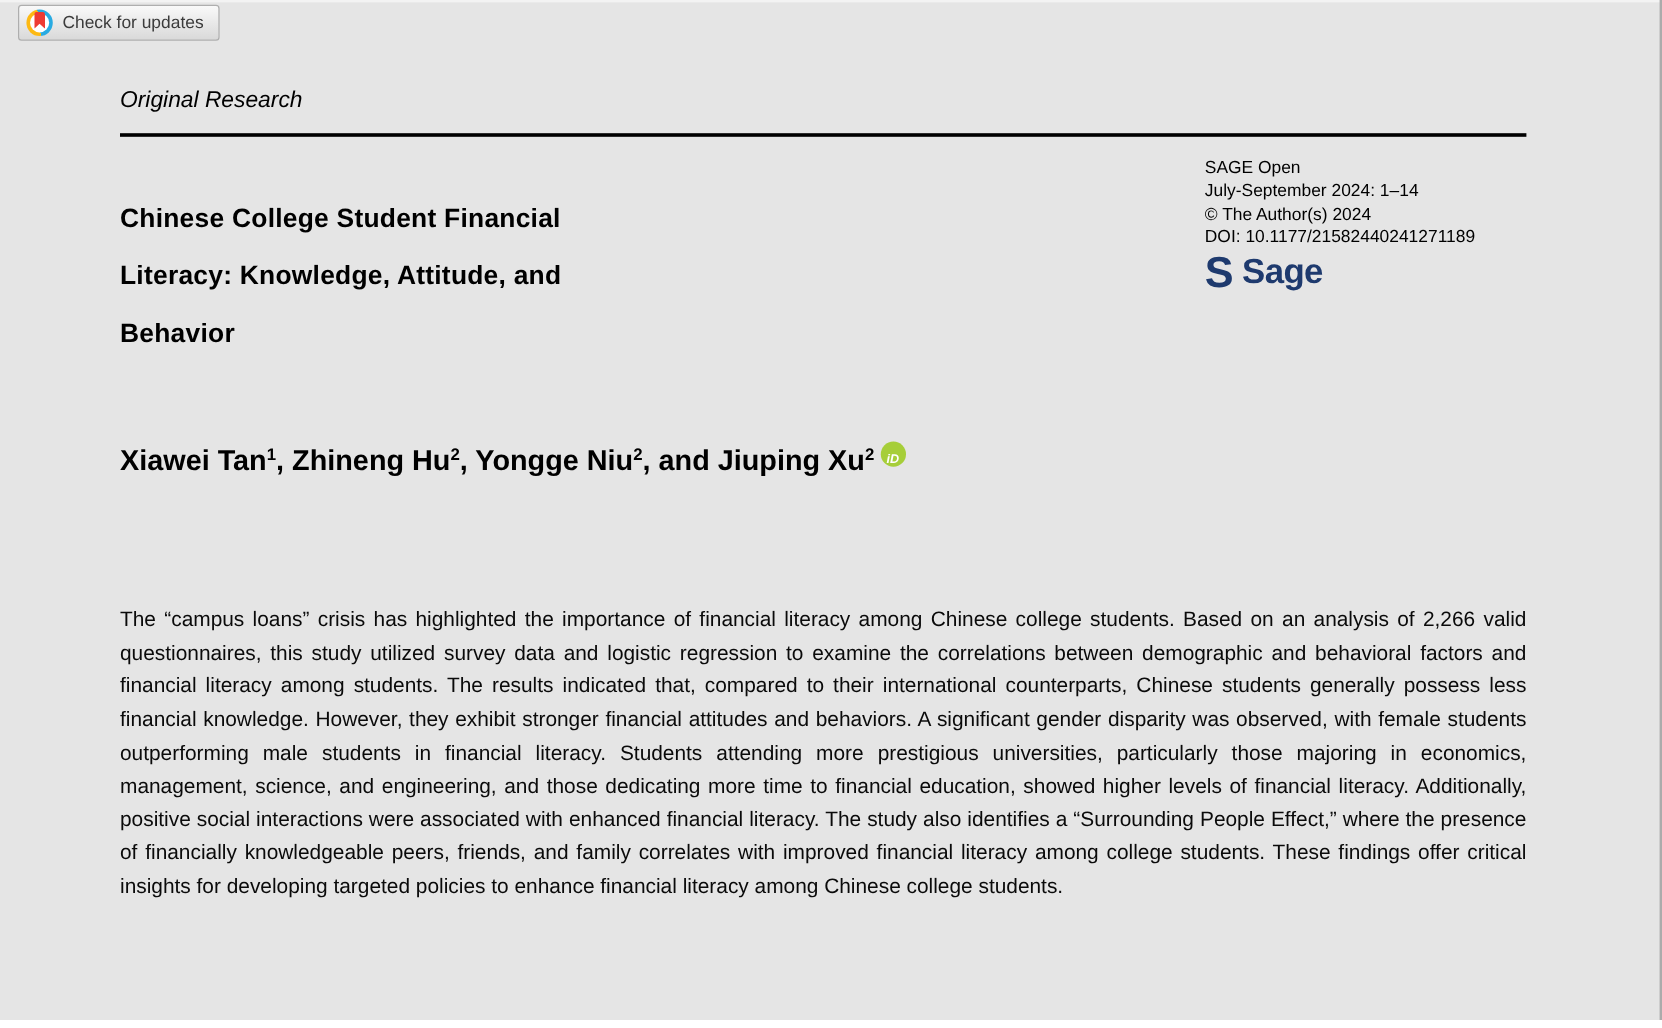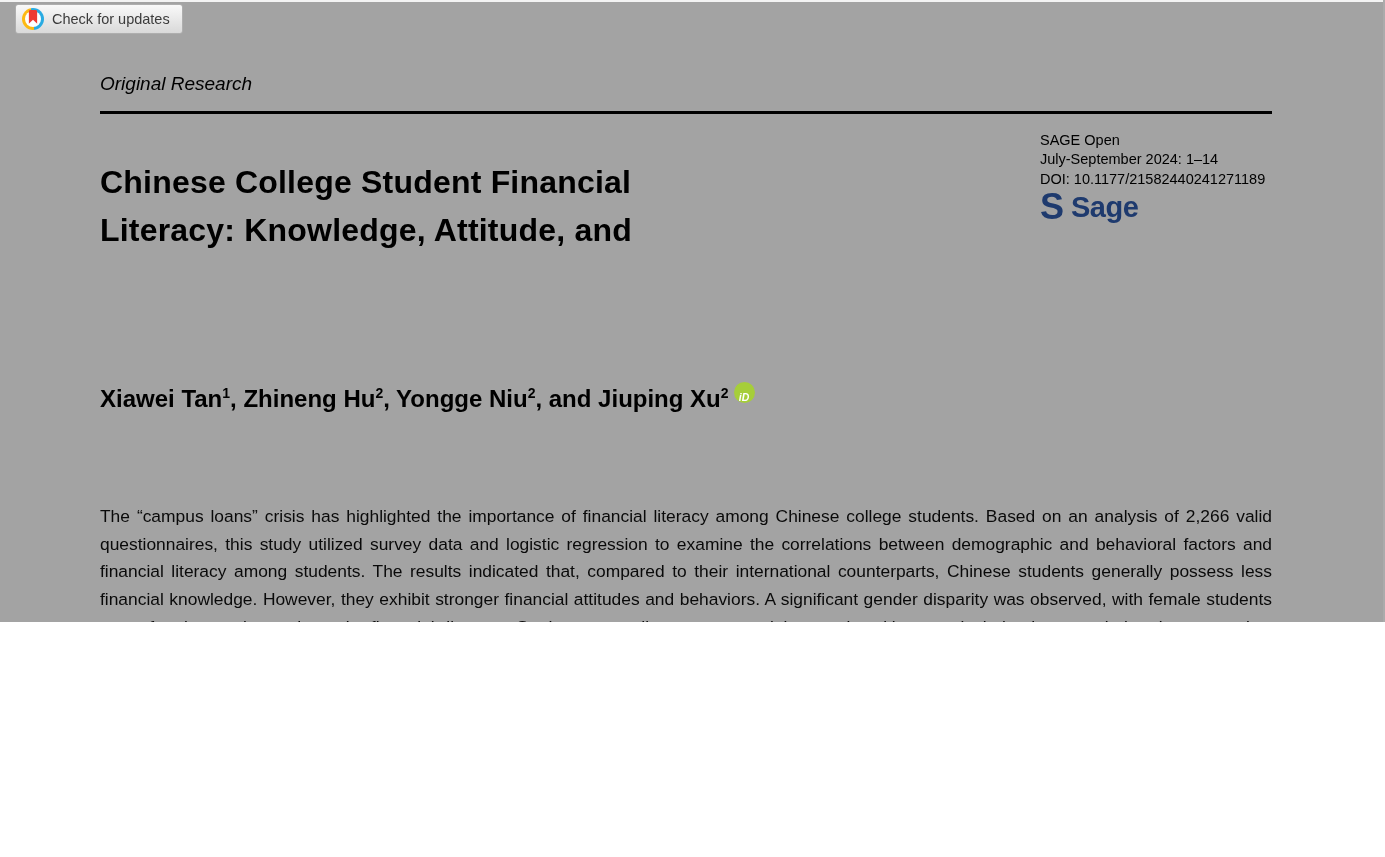--- a/index.html
+++ b/index.html
@@ -1,20 +1,20 @@
 <!DOCTYPE html>
 <html><head>
 <meta charset="utf-8">
 <style>
   html, body { margin: 0; padding: 0; background: #ffffff; }
   .page {
     position: relative;
     width: 1385px;
-    height: 622px;
-    background: #a3a3a3;
+    height: 850px;
+    background: #e5e5e5;
     font-family: "Liberation Sans", sans-serif;
     color: #0a0a0a;
     overflow: hidden;
   }
   .page-border-top {
     position: absolute; top: 0; left: 0; right: 0; height: 2px;
     background: #f3f3f3;
   }
   .page-border-right {
     position: absolute; top: 0; right: 0; bottom: 0; width: 2px;
@@ -52,46 +52,46 @@
     font-style: italic; font-size: 19px; color: #000; text-align: center;
   }
   .rule {
     position: absolute; left: 100px; top: 111px; width: 1172px; height: 3px;
     background: #000;
   }
 
   
   .title {
     position: absolute; left: 100px; top: 158px; width: 720px;
-    margin: 0; font-size: 32px; font-weight: bold; line-height: 48px;
+    margin: 0; font-size: 22px; font-weight: bold; line-height: 48px;
     color: #000; letter-spacing: 0.2px;
   }
   .title span { display: block; }
 
   
   .meta {
-    position: absolute; left: 1040px; top: 131px; width: 250px;
+    position: absolute; left: 1004px; top: 131px; width: 250px;
     font-size: 14.5px; line-height: 19.4px; color: #000;
   }
   .meta-link { cursor: pointer; }
   .sage-logo {
     display: flex; align-items: center; gap: 8px; margin-top: 3px;
     color: #1e3a6e;
   }
   .sage-s {
     font-size: 36px; font-weight: 900; line-height: 30px;
     letter-spacing: -1px;
   }
   .sage-word {
     font-size: 29px; font-weight: bold; line-height: 30px; letter-spacing: -0.5px;
   }
 
   
   .authors {
-    position: absolute; left: 100px; top: 385px;
+    position: absolute; left: 100px; top: 370px;
     font-size: 24px; font-weight: bold; color: #000;
   }
   .authors sup { font-size: 14px; font-weight: bold; }
   .orcid {
     display: inline-flex; align-items: flex-end; justify-content: center;
     width: 21px; height: 21px; border-radius: 50%;
     background: #a6ce39; color: #ffffff;
     font-size: 10.5px; font-weight: bold; font-style: italic;
     margin-left: 5px; position: relative; top: -6px; cursor: pointer;
   }
@@ -122,25 +122,27 @@
     </span>
     <span>Check for updates</span>
   </button>
 
   <div class="section-label">Original Research</div>
   <div class="rule"></div>
 
   <h1 class="title">
     <span>Chinese College Student Financial</span>
     <span>Literacy: Knowledge, Attitude, and</span>
+    <span>Behavior</span>
   </h1>
 
   <div class="meta">
     <div>SAGE Open</div>
     <div>July-September 2024: 1–14</div>
+    <div>© The Author(s) 2024</div>
     <div>DOI: 10.1177/21582440241271189</div>
     <div class="sage-logo">
       <span class="sage-s">S</span>
       <span class="sage-word">Sage</span>
     </div>
   </div>
 
   <div class="authors">
     <span>Xiawei Tan</span><sup>1</sup><span>, </span><span>Zhineng Hu</span><sup>2</sup><span>, </span><span>Yongge Niu</span><sup>2</sup><span>, and </span><span>Jiuping Xu</span><sup>2</sup><span class="orcid">
         <span>iD</span>

